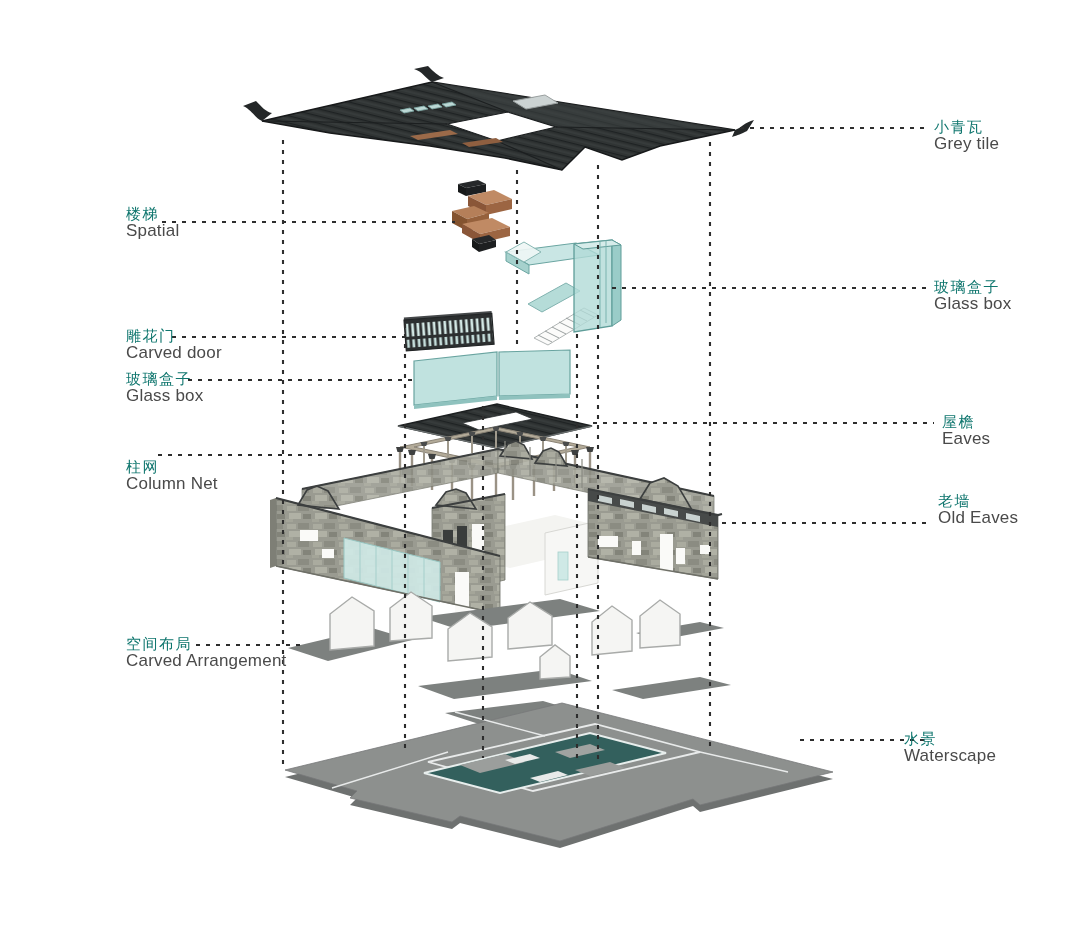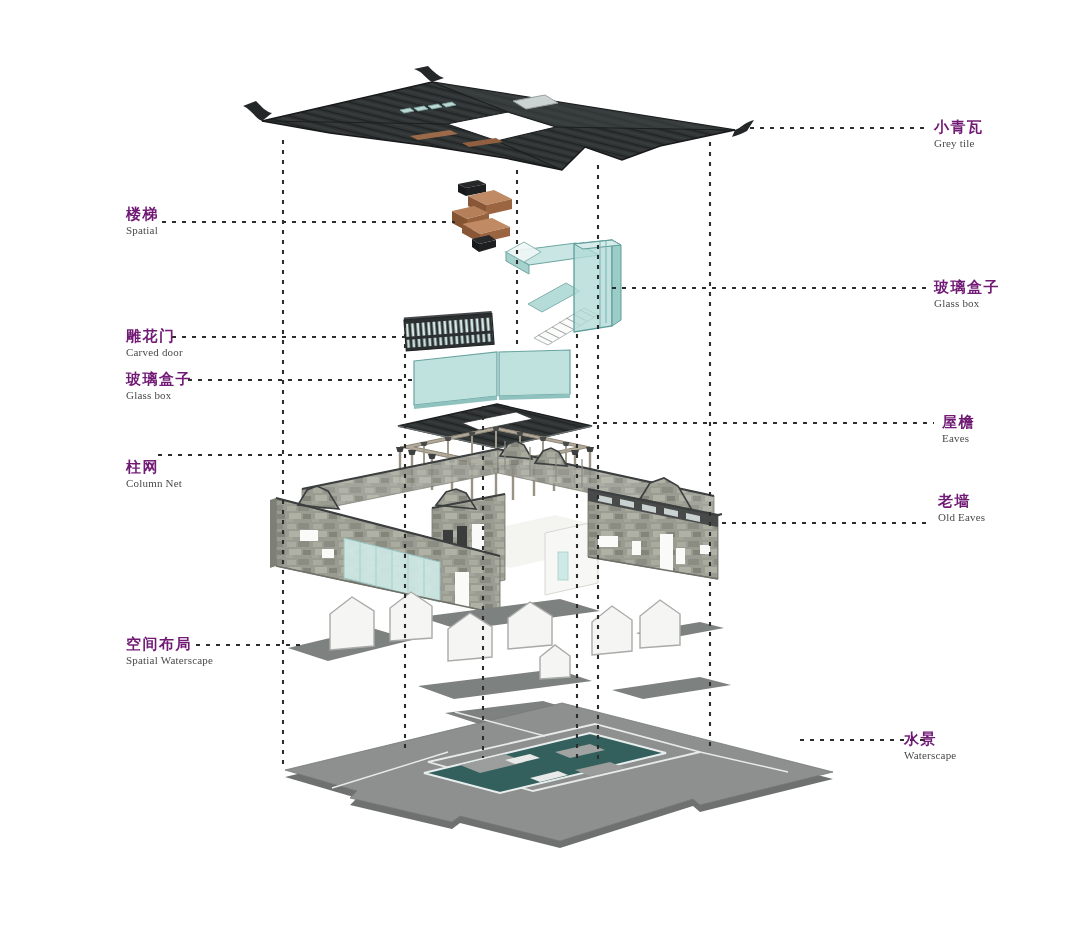--- a/index.html
+++ b/index.html
@@ -1,21 +1,21 @@
 <!DOCTYPE html>
 <html><head>
 <meta charset="utf-8">
 <style>
   html,body{margin:0;padding:0;background:#ffffff;}
   #stage{position:relative;width:1080px;height:934px;background:#ffffff;overflow:hidden;
          font-family:"Liberation Sans","DejaVu Sans",sans-serif;}
   #art{position:absolute;left:0;top:0;}
   .label{position:absolute;line-height:17px;white-space:nowrap;}
-  .label .zh{font-size:15px;color:#701a75;letter-spacing:1.5px;font-weight:bold;}
-  .label .en{font-size:11px;color:#4a4a4a;letter-spacing:.2px;font-family:Liberation Serif, serif;}
+  .label .zh{font-size:15px;color:#0f766e;letter-spacing:1.5px;}
+  .label .en{font-size:17px;color:#4a4a4a;letter-spacing:.2px;}
   .dash{stroke:#2d2d2d;stroke-width:2.1;stroke-dasharray:4 6;fill:none;}
   .edge{stroke:#3c3f3f;stroke-width:2.2;fill:none;}
   .thin{stroke:#8a8b83;stroke-width:1.2;fill:none;}
 </style>
 </head>
 <body>
 
 <div id="stage">
 
 <svg id="art" width="1080" height="934" viewBox="0 0 1080 934">
@@ -274,21 +274,21 @@
   <div class="label" style="left:126px;top:370px">
     <div class="zh">玻璃盒子</div>
     <div class="en">Glass box</div>
   </div>
   <div class="label" style="left:126px;top:458px">
     <div class="zh">柱网</div>
     <div class="en">Column Net</div>
   </div>
   <div class="label" style="left:126px;top:635px">
     <div class="zh">空间布局</div>
-    <div class="en">Spatial Waterscape</div>
+    <div class="en">Carved Arrangement</div>
   </div>
 
   <div class="label" style="left:934px;top:118px">
     <div class="zh">小青瓦</div>
     <div class="en">Grey tile</div>
   </div>
   <div class="label" style="left:934px;top:278px">
     <div class="zh">玻璃盒子</div>
     <div class="en">Glass box</div>
   </div>

